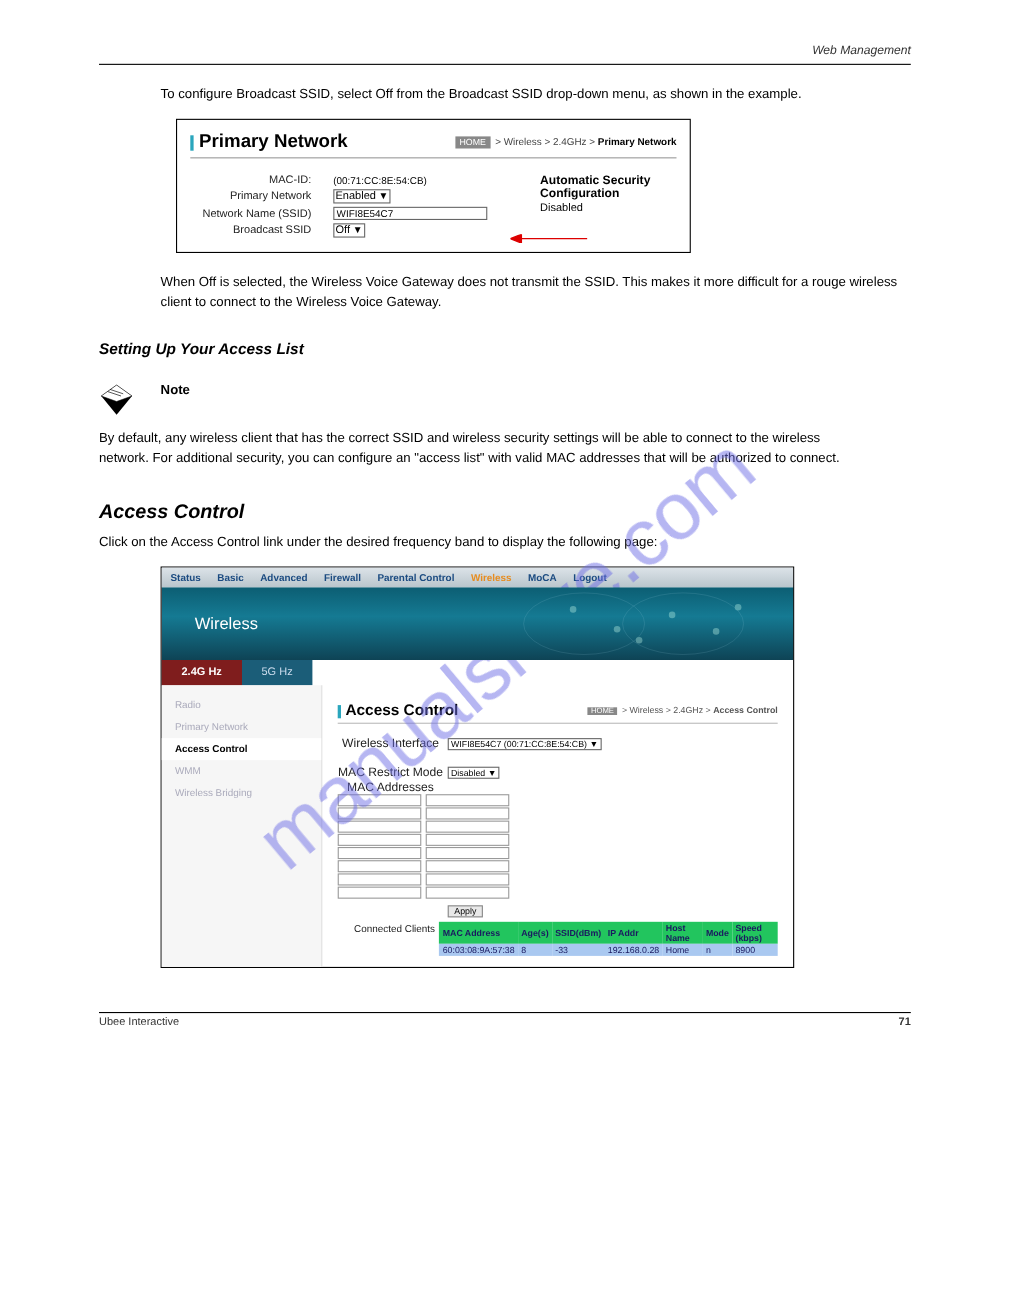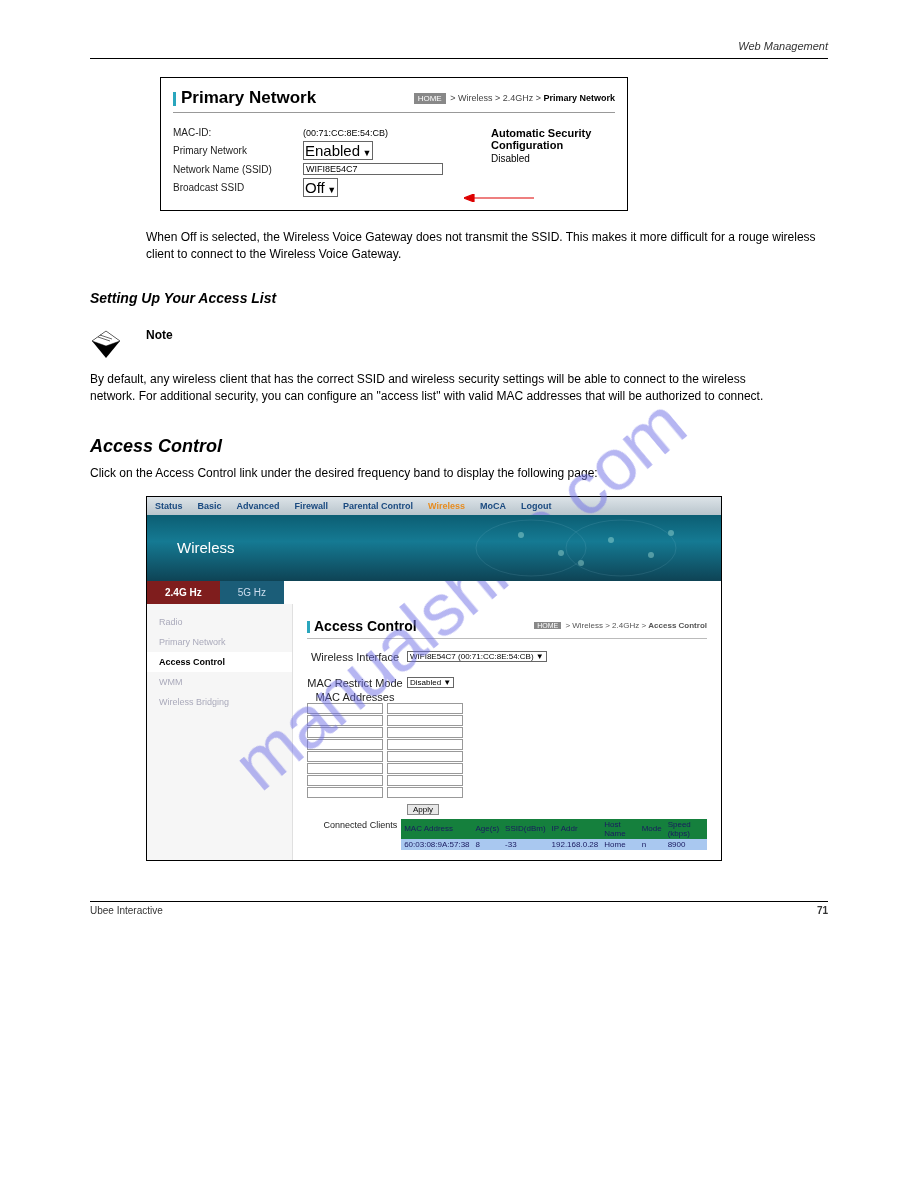--- a/index.html
+++ b/index.html
@@ -28,22 +28,22 @@
   .fig1 { border: 1.2px solid #000; width: 468px; padding: 10px 12px 10px 12px; position: relative; }
   .fig1 .title-row { display: flex; justify-content: space-between; align-items: center; border-bottom: 1px solid #999; padding-bottom: 4px; margin-bottom: 14px;}
   .fig1 .title-row .pn-title { font-size: 17px; font-weight: bold; color: #000; }
   .fig1 .title-row .pn-title::before { content:""; display:inline-block; width:3px; height:14px; background:#2aa6bd; margin-right:5px; vertical-align:middle;}
   .fig1 .bc { font-size: 9px; color:#444; }
   .fig1 .bc .hb { background:#888;color:#fff;padding:1px 4px;font-size:8px;margin-right:2px;}
   .fig1 .bc b { font-weight:bold; color:#000;}
   .fig1-body { display:flex; }
   .fig1-left { flex: 0 0 300px; }
   .fig1-left .row { display:flex; align-items:center; margin-bottom:3px; }
-  .fig1-left .lbl { width:130px; text-align:left; padding-right:20px; font-size:10px; color:#222;}
-  .fig1-left .sel { border:1px solid #666; font-size:15px; padding:0 1px; background:#fff; }
+  .fig1-left .lbl { width:130px; text-align:right; padding-right:20px; font-size:10px; color:#222;}
+  .fig1-left .sel { border:1px solid #666; font-size:10px; padding:0 1px; background:#fff; }
   .fig1-left .sel::after { content:" ▼"; font-size:9px;}
   .fig1-left input[type=text]{ font-size:9px; border:1px solid #666; padding:0 2px; width:140px; height:12px;}
   .fig1-right { flex:1; padding-left:18px; font-size:10px; }
   .fig1-right .as-title { font-weight:bold; font-size:11px; }
   .arrow { position:absolute; left:303px; bottom:8px; }
   .arrow-line { stroke:#d00; stroke-width:1.2; fill:#d00;}
   .note-block { display:flex; margin: 22px 0 8px 0; }
   .note-icon-wrap { width: 56px; }
   .note-icon { width:32px; height:32px; }
   .note-content .note-label { font-weight:bold; font-size:12px; }
@@ -75,21 +75,21 @@
   .fig2 .main .flbl { width:100px; text-align:center; padding-right:4px; font-size:11px; color:#222;}
   .fig2 .main .fsel { border:1px solid #666; font-size:8px; padding:0 2px; background:#fff;}
   .fig2 .main .fsel::after { content:" ▼";}
   .fig2 .mac-grid { display:flex; }
   .fig2 .mac-grid .col { display:flex; flex-direction:column; gap:0; }
   .fig2 .mac-grid input { width:76px; height:11px; border:1px solid #999; margin-bottom:1px; font-size:8px;}
   .fig2 .apply-btn { border:1px solid #888; background:#e8e8e8; font-size:8px; padding:0 5px; margin-top:3px; display:inline-block;}
   .fig2 .cc-row { display:flex; align-items:flex-start; margin-top:4px;}
   .fig2 .cc-lbl { width:100px; text-align:right; padding-right:4px; font-size:9px; color:#222; padding-top:1px;}
   .fig2 table.ct { border-collapse:collapse; font-size:8px; }
-  .fig2 table.ct th { background:#15803d; color:#1a1a60; padding:1px 3px; font-weight:normal; text-align:left; border:none;}
+  .fig2 table.ct th { background:#22c55e; color:#1a1a60; padding:1px 3px; font-weight:bold; text-align:left; border:none;}
   .fig2 table.ct td { background:#a9c8f0; color:#1a1a60; padding:1px 3px;}
   .footer { margin-top: 40px; display:flex; justify-content:space-between; font-size:10px; color:#333; border-top:1px solid #000; padding-top:3px;}
   .footer .pn { font-weight:bold; }
 
   
   .watermark {
     position: fixed;
     top: 50%; left: 50%;
     transform: translate(-50%,-50%) rotate(-40deg);
     font-size: 74px;
@@ -102,20 +102,21 @@
 </style>
 </head>
 <body>
 
 <div class="watermark">manualshive.com</div>
 
 <div class="page">
   <div class="doc-header">Web Management</div>
   <hr class="hr-top">
 
+  <p class="body-text">To configure Broadcast SSID, select Off from the Broadcast SSID drop-down menu, as shown in the example.</p>
 
   <div class="fig-wrap">
     <div class="fig1">
       <div class="title-row">
         <span class="pn-title">Primary Network</span>
         <span class="bc">
           <span class="hb">HOME</span><span> &gt; Wireless &gt; 2.4GHz &gt; </span><b>Primary Network</b>
         </span>
       </div>
       <div class="fig1-body">

